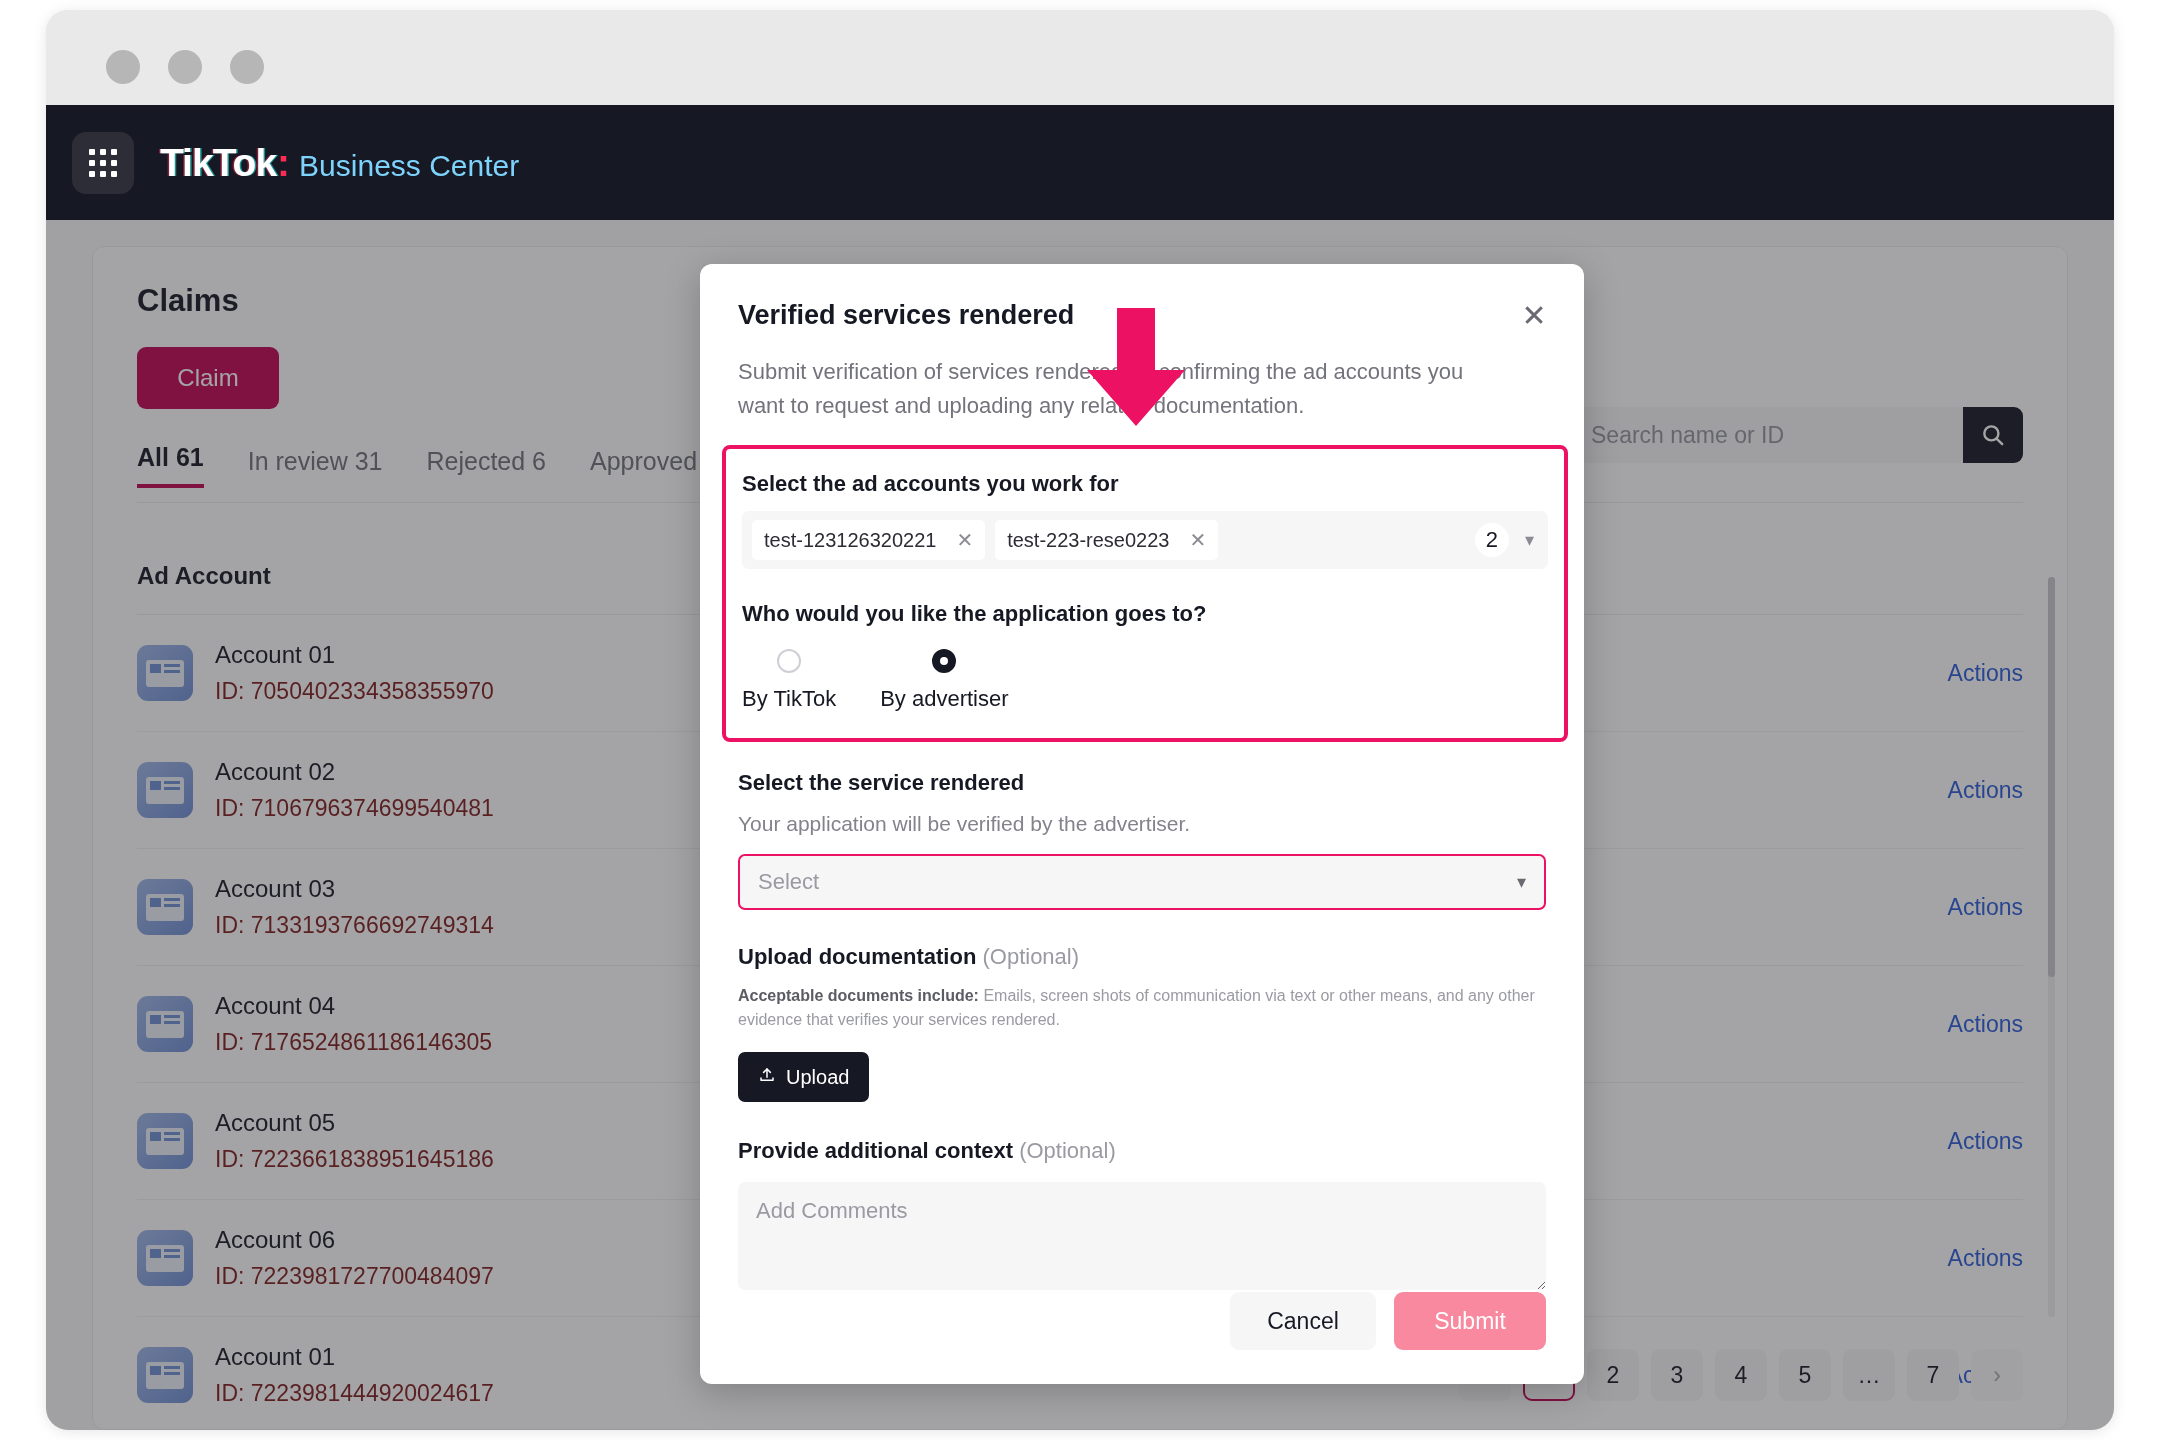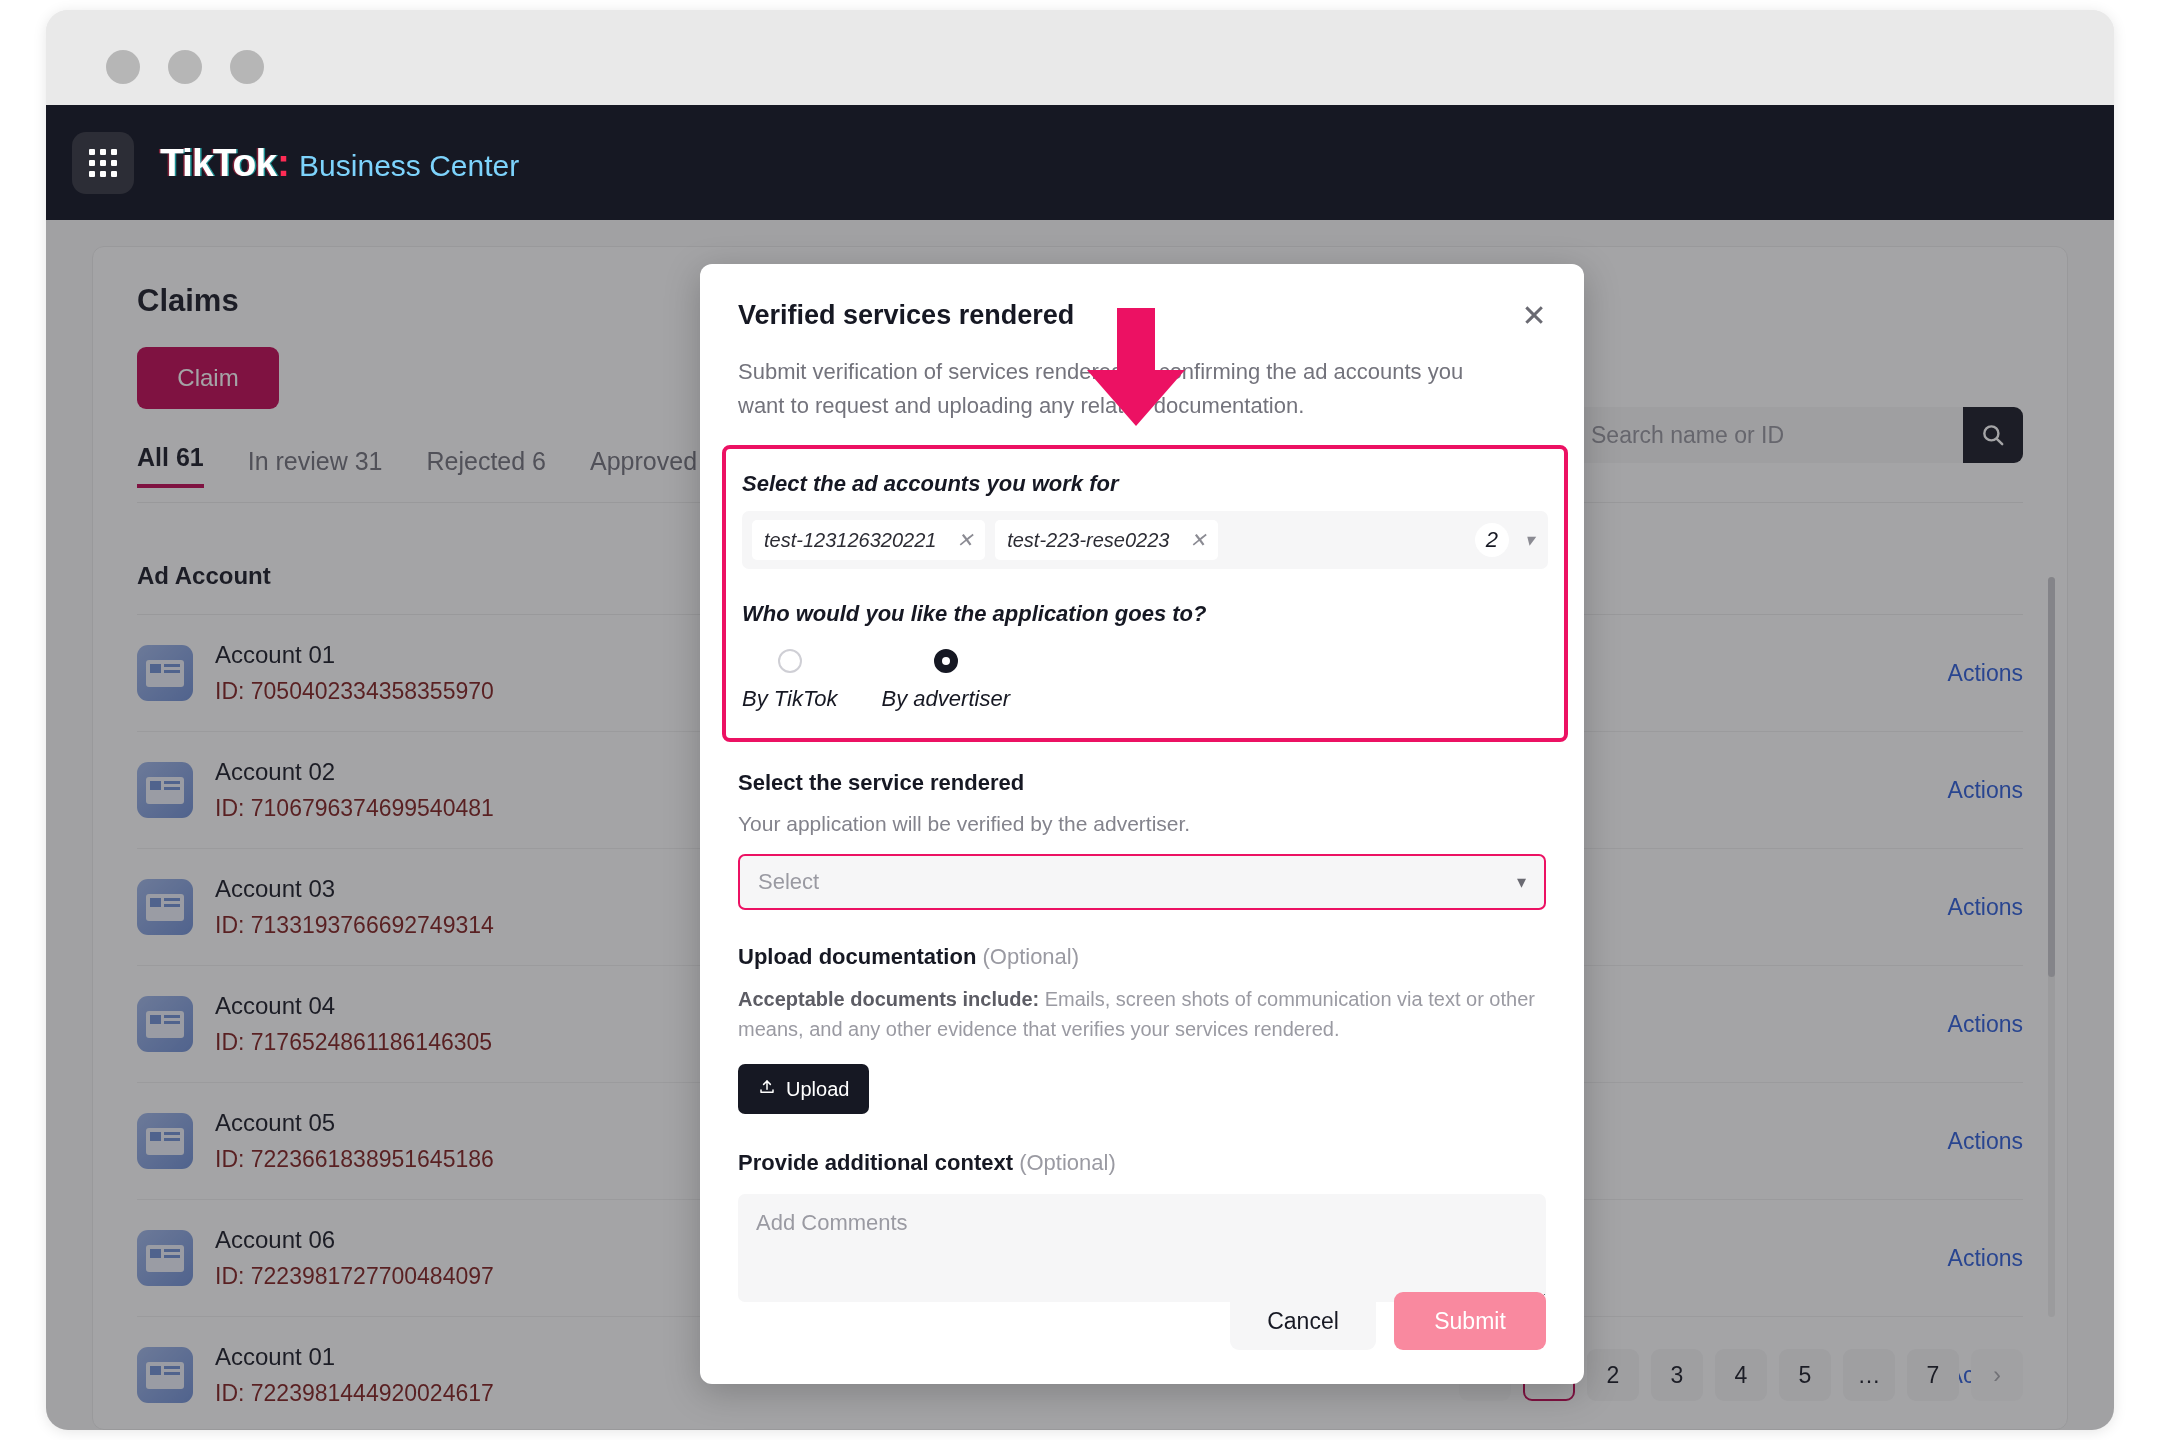--- a/index.html
+++ b/index.html
@@ -218,21 +218,20 @@
   }
 
   
   #highlight-group {
     margin-top: 22px;
     margin-left: -16px;
     width: 846px;
     border: 4px solid #ec1163;
     border-radius: 8px;
     padding: 22px 16px 26px 16px;
-    font-style: italic;
   }
   .field-label { font-size: 22px; font-weight: bold; color: #161823; }
   #chips-field {
     margin-top: 14px;
     height: 58px;
     background: #f6f6f7;
     border-radius: 7px;
     display: flex; align-items: center;
     padding: 0 10px;
     gap: 10px;
@@ -283,21 +282,21 @@
     cursor: pointer;
   }
   #service-placeholder { font-size: 22px; color: #9a9aa2; }
   #service-caret { margin-left: auto; font-size: 18px; color: #6a6a72; }
 
   
   #upload-section { margin-top: 34px; }
   .optional-tag { font-weight: normal; color: #9a9aa2; }
   #upload-hint {
     margin-top: 14px;
-    font-size: 20px; line-height: 1.5; color: #9a9aa2;
+    font-size: 16px; line-height: 1.5; color: #9a9aa2;
     max-width: 800px;
   }
   #upload-hint b { color: #5c5c64; }
   #upload-button {
     margin-top: 20px;
     display: inline-flex; align-items: center; gap: 10px;
     height: 50px; padding: 0 20px;
     background: #161823; color: #fff;
     font-size: 20px; border: none; border-radius: 7px;
     cursor: pointer;

